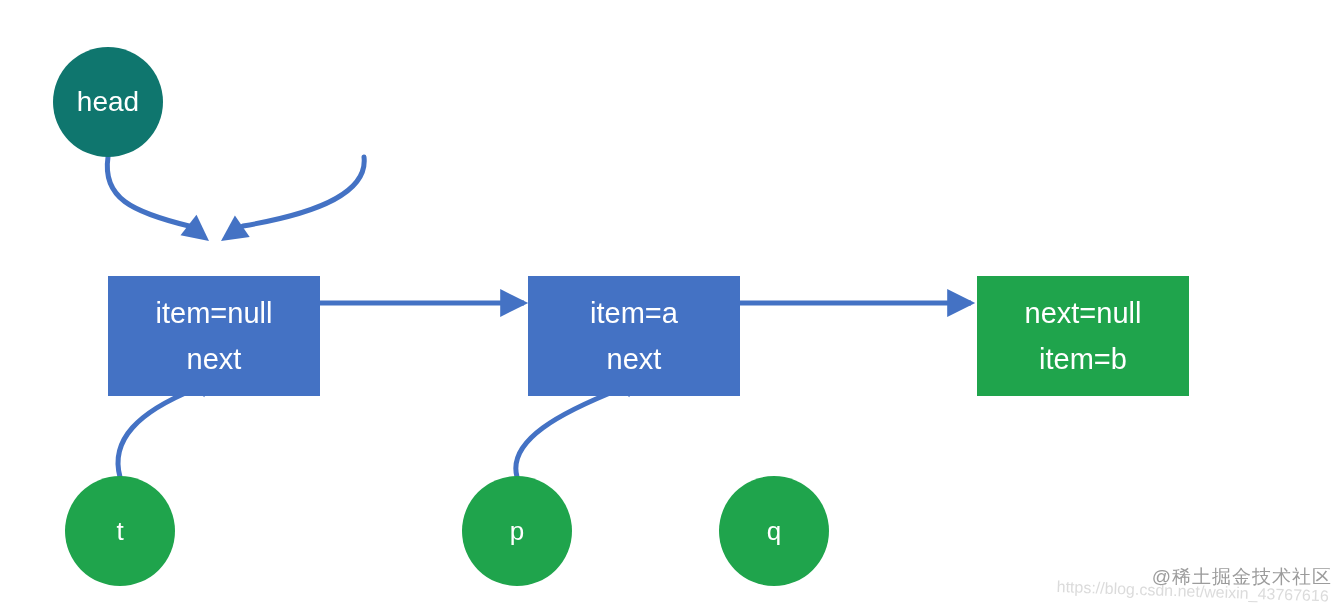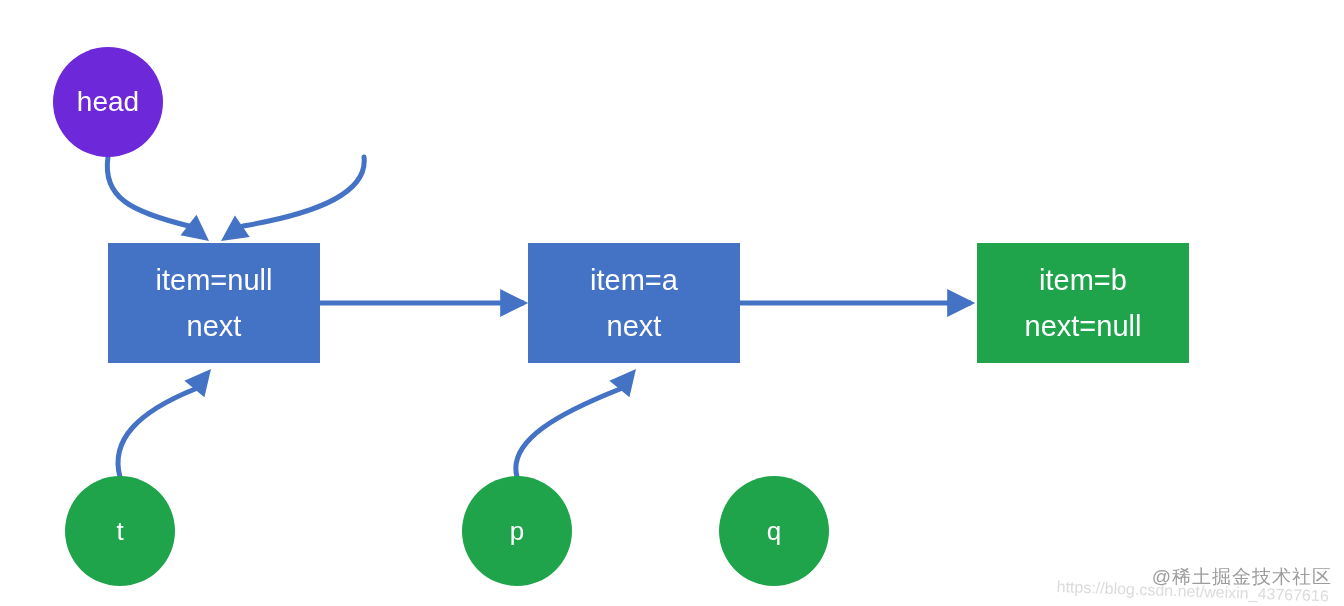--- a/index.html
+++ b/index.html
@@ -24,37 +24,38 @@
   .pointer-circle {
     position: absolute;
     width: 110px; height: 110px;
     border-radius: 50%;
     display: flex;
     align-items: center;
     justify-content: center;
     color: #ffffff;
     z-index: 2;
   }
-  .pointer-gold  { background: #6d28d9; }
+  .pointer-gold  { background: #0f766e; }
   .pointer-green { background: #1FA44C; }
   .pointer-circle .lbl { font-size: 28px; }
   .pointer-circle.small .lbl { font-size: 26px; }
 
   .node-box {
     position: absolute;
     width: 212px; height: 120px;
     display: flex;
     flex-direction: column;
     align-items: center;
     justify-content: center;
     color: #ffffff;
     font-size: 29px;
     line-height: 46px;
     text-align: center;
     z-index: 1;
+    margin-top: 33px;
   }
   .node-blue  { background: #4472C4; }
   .node-green { background: #1FA44C; }
 
   #pointer-head { left: 53px;  top: 47px; }
   #pointer-tail { left: 308px; top: 47px; }
   #pointer-t    { left: 65px;  top: 476px; }
   #pointer-p    { left: 462px; top: 476px; }
   #pointer-q    { left: 719px; top: 476px; }
 
@@ -134,22 +135,22 @@
     <div>item=null</div>
     <div>next</div>
   </div>
 
   <div class="node-box node-blue" id="node-2">
     <div>item=a</div>
     <div>next</div>
   </div>
 
   <div class="node-box node-green" id="node-3">
+    <div>next=null</div>
     <div>item=b</div>
-    <div>next=null</div>
   </div>
 
   <div class="pointer-circle pointer-green small" id="pointer-t">
     <span class="lbl">t</span>
   </div>
 
   <div class="pointer-circle pointer-green small" id="pointer-p">
     <span class="lbl">p</span>
   </div>
 

